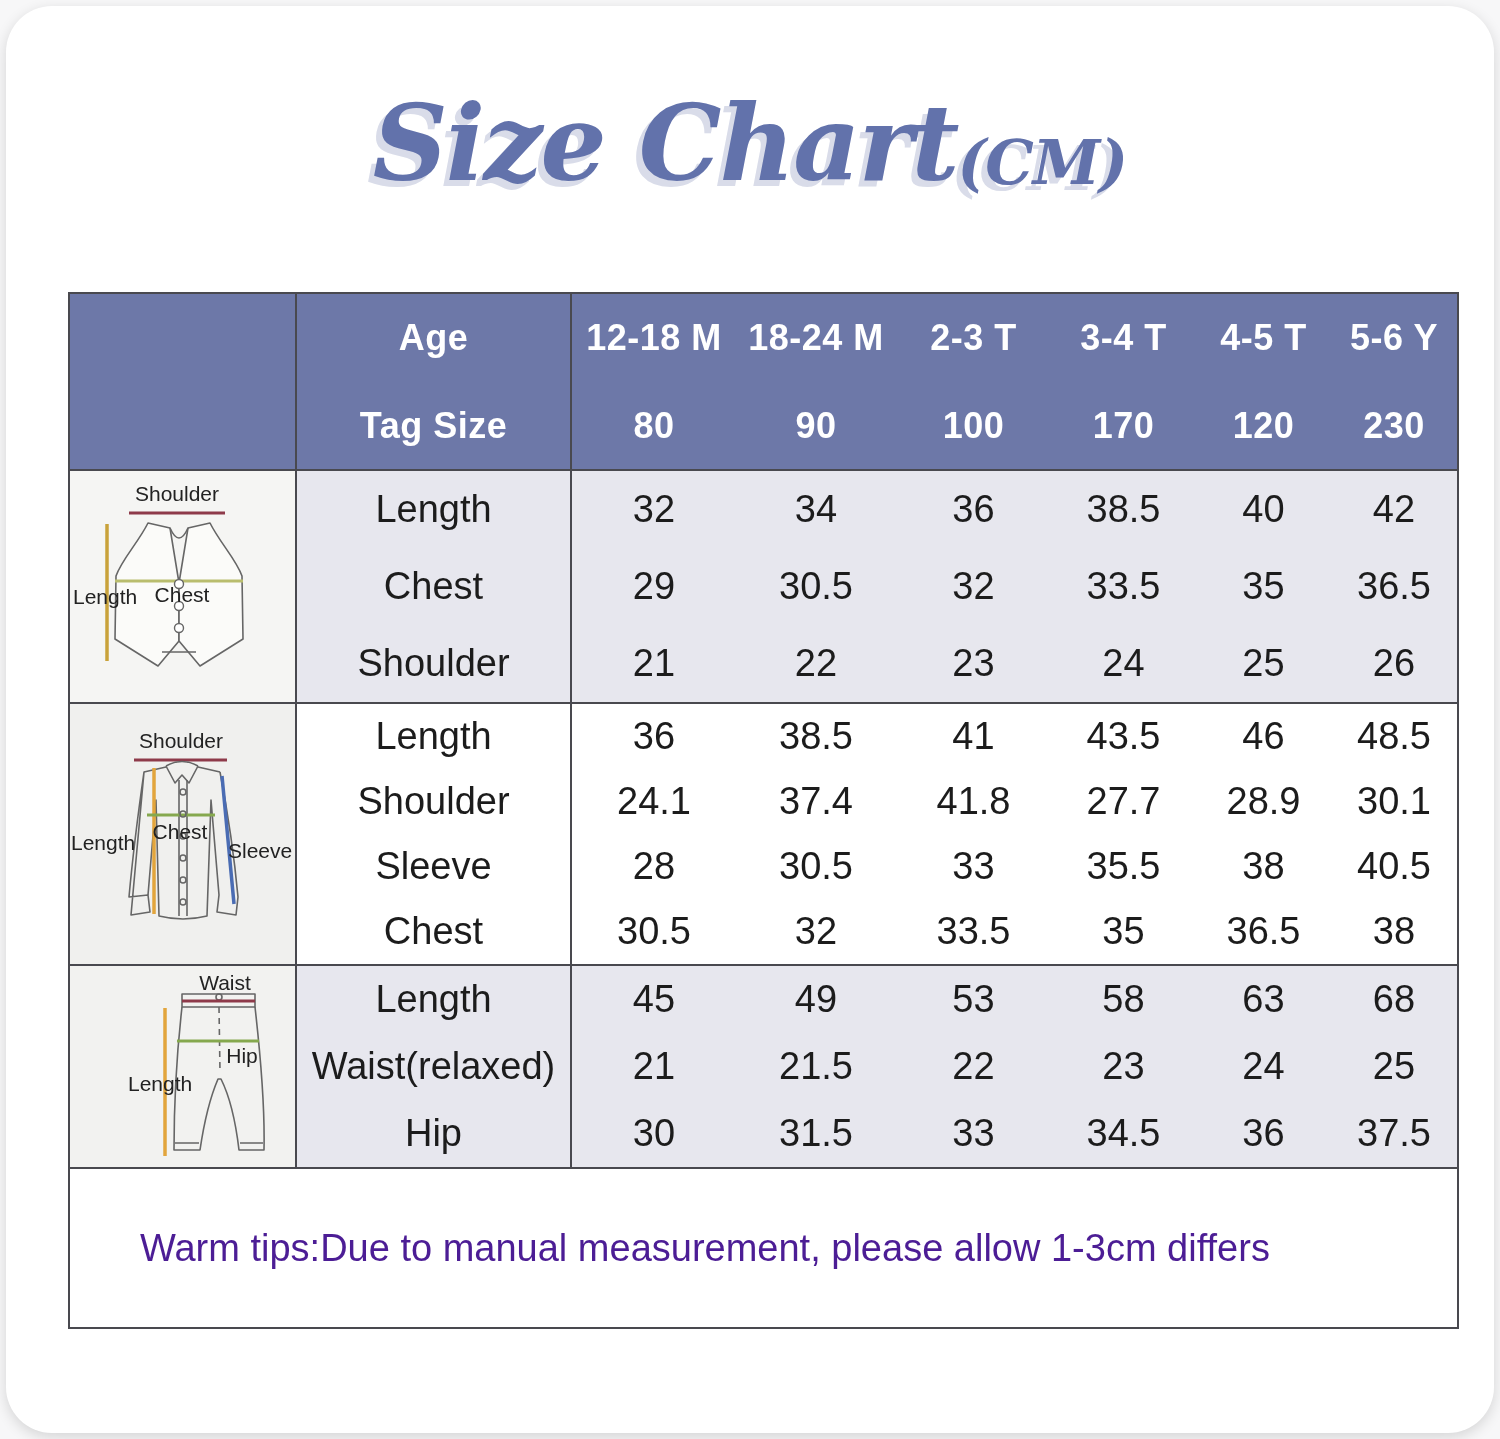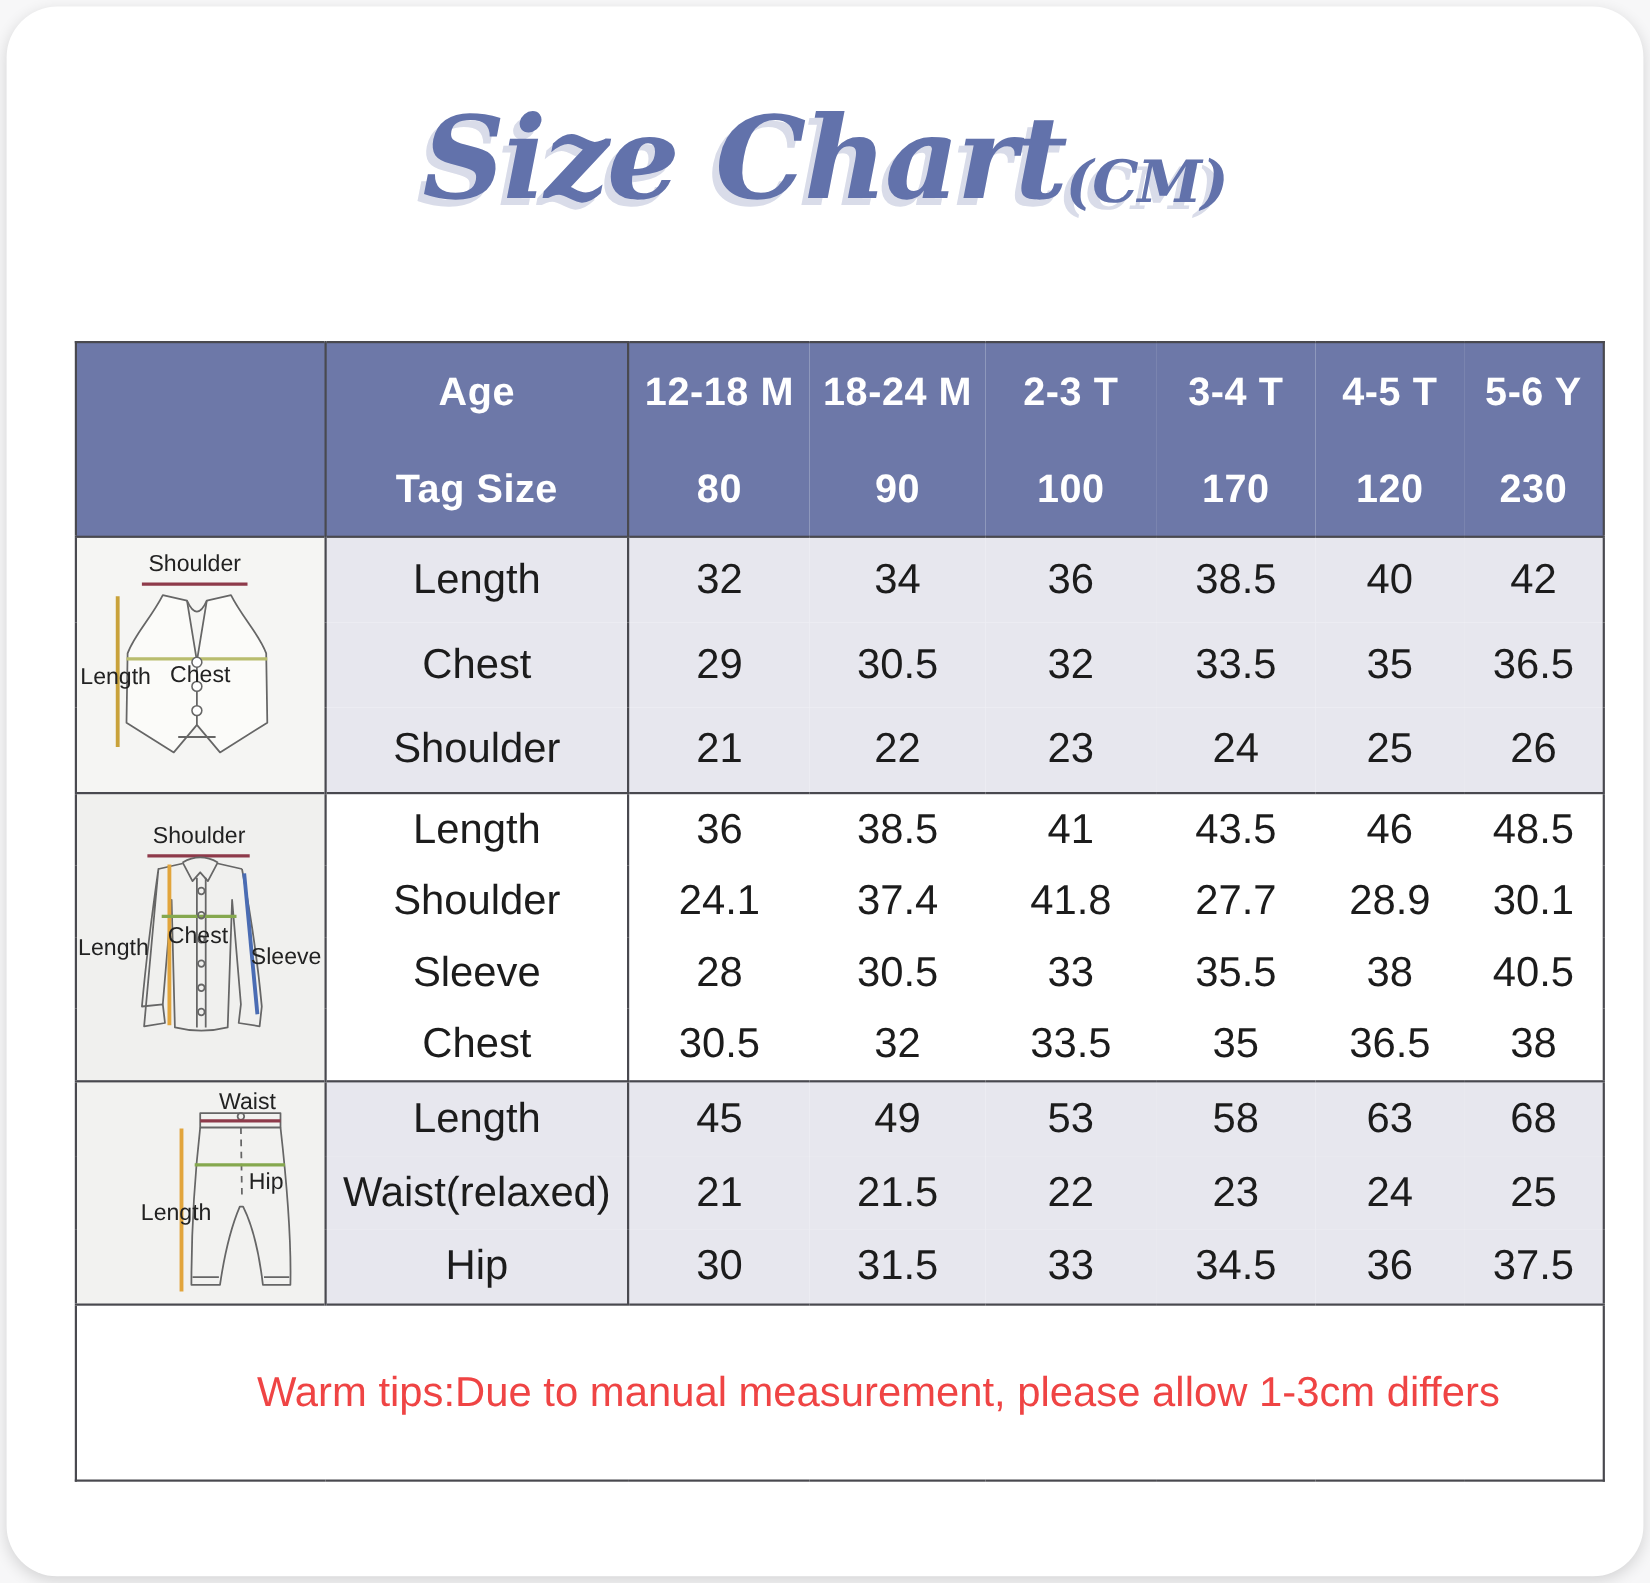--- a/index.html
+++ b/index.html
@@ -4,42 +4,42 @@
 <style>
   html,body{margin:0;padding:0;background:#f7f7f8;}
   .stage{position:relative;width:1500px;height:1439px;font-family:"Liberation Sans",sans-serif;overflow:hidden;}
   .card{position:absolute;left:6px;top:6px;right:6px;bottom:6px;background:#ffffff;border-radius:46px;
         box-shadow:0 4px 14px rgba(0,0,0,0.14);}
   
   .title{position:absolute;top:74px;left:0;width:100%;margin:0;text-align:center;
          font-family:"DejaVu Serif",serif;font-style:italic;font-weight:bold;
          font-size:104px;line-height:1.35;color:#6272ab;letter-spacing:-2px;
          text-shadow:-6px 6px 0 #d9dce9;}
-  .title .unit{font-size:53px;letter-spacing:-1px;position:relative;top:4px;}
+  .title .unit{font-size:61px;letter-spacing:-1px;position:relative;top:4px;}
   
-  table.size{position:absolute;left:68px;top:310px;width:1389px;border-collapse:collapse;
+  table.size{position:absolute;left:68px;top:292px;width:1389px;border-collapse:collapse;
              table-layout:fixed;border:2px solid #49494f;}
   table.size td{padding:0;text-align:center;vertical-align:middle;}
   thead td{background:#6d78a8;color:#ffffff;font-weight:bold;font-size:36px;letter-spacing:0.5px;}
   tr.r-age td{height:88px;}
   tr.r-tag td{height:87px;}
   .v1{border-right:2px solid #49494f;}
   .v2{border-right:2px solid #49494f;}
   tbody.sec tr:first-child td{border-top:2px solid #49494f;}
   tbody.sec td{font-size:38px;color:#1c1c1c;}
   tbody.lav td{background:#e7e7ee;}
   tbody.wht td{background:#ffffff;}
   tbody.vest tr td{height:77px;}
   tbody.shirt tr td{height:65px;}
   tbody.pants tr td{height:67px;}
   tbody.vest td.img{background:#f5f5f3;}
   tbody.shirt td.img{background:#f0f0ee;}
   tbody.pants td.img{background:#f2f2f0;padding-left:38px;}
   tbody.tips td{border-top:2px solid #49494f;background:#ffffff;height:158px;
-                text-align:center;padding-left:70px;font-size:38px;color:#ef4444;}
+                text-align:left;padding-left:70px;font-size:38px;color:#4c1d95;}
   svg.diagram{display:block;margin:0 auto;}
   svg.diagram text{font-family:"Liberation Sans",sans-serif;font-size:21px;fill:#222222;}
   .outline{fill:none;stroke:#666666;stroke-width:1.6;stroke-linejoin:round;}
   .panel{fill:#fbfbf9;stroke:#666666;stroke-width:1.6;stroke-linejoin:round;}
 </style>
 </head>
 <body>
 
 <div class="stage">
   <div class="card"></div>

